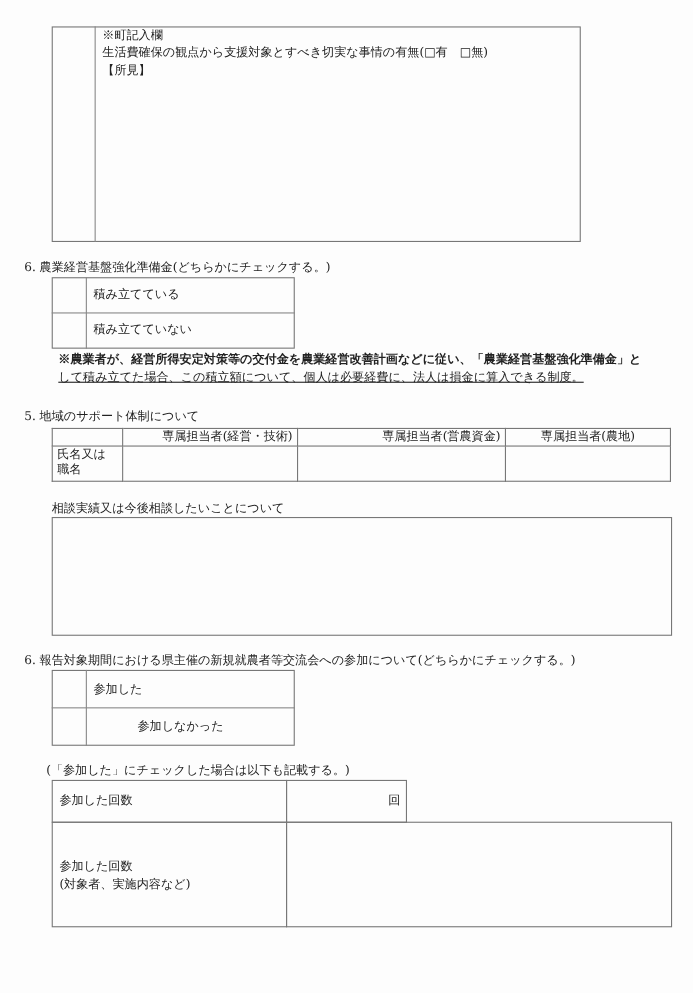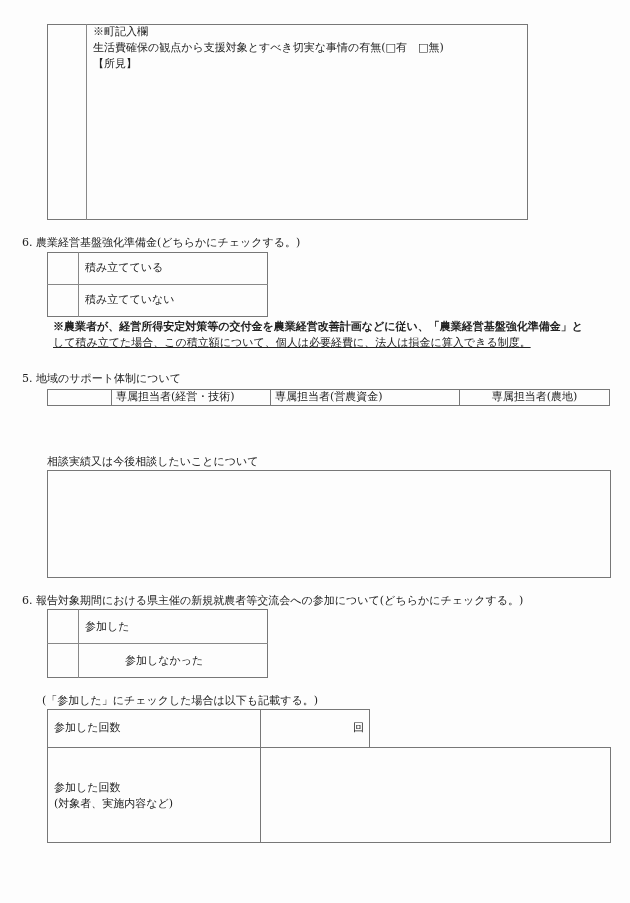--- a/index.html
+++ b/index.html
@@ -32,23 +32,32 @@
 <div class="abs" style="left:48px;top:285px;width:30px;height:31px;"></div>
 <div class="t" style="left:85px;top:293px;">積み立てていない</div>
 <div class="t" style="left:53px;top:320px;font-weight:bold;">※農業者が、経営所得安定対策等の交付金を農業経営改善計画などに従い、「農業経営基盤強化準備金」と</div>
 <div class="t" style="left:53px;top:336px;text-decoration:underline;">して積み立てた場合、この積立額について、個人は必要経費に、法人は損金に算入できる制度。</div>
 
 <div class="t" style="left:22px;top:372px;">5. 地域のサポート体制について</div>
 <table class="grid" style="left:47px;top:389px;width:563px;">
   <tbody>
       <tr style="height:16px;">
     <td style="width:55px;"></td>
-    <td style="width:150px;text-align:left;">専属担当者(経営・技術)</td>
-    <td style="width:180px;text-align:left;">専属担当者(営農資金)</td>
+    <td style="width:150px;text-align:right;">専属担当者(経営・技術)</td>
+    <td style="width:180px;text-align:right;">専属担当者(営農資金)</td>
     <td style="text-align:center;">専属担当者(農地)</td>
+  </tr>
+  <tr style="height:32px;">
+    <td>
+      <div>氏名又は</div>
+      <div>職名</div>
+    </td>
+    <td></td>
+    <td></td>
+    <td></td>
   </tr>
 </tbody>
   </table>
 
 <div class="t" style="left:47px;top:455px;">相談実績又は今後相談したいことについて</div>
 <div class="box" style="left:47px;top:470px;width:564px;height:108px;"></div>
 
 <div class="t" style="left:22px;top:594px;">6. 報告対象期間における県主催の新規就農者等交流会への参加について(どちらかにチェックする。)</div>
 <div class="box" style="left:47px;top:609px;width:221px;height:69px;"></div>
 <div class="hline" style="left:47px;top:643px;width:221px;"></div>

